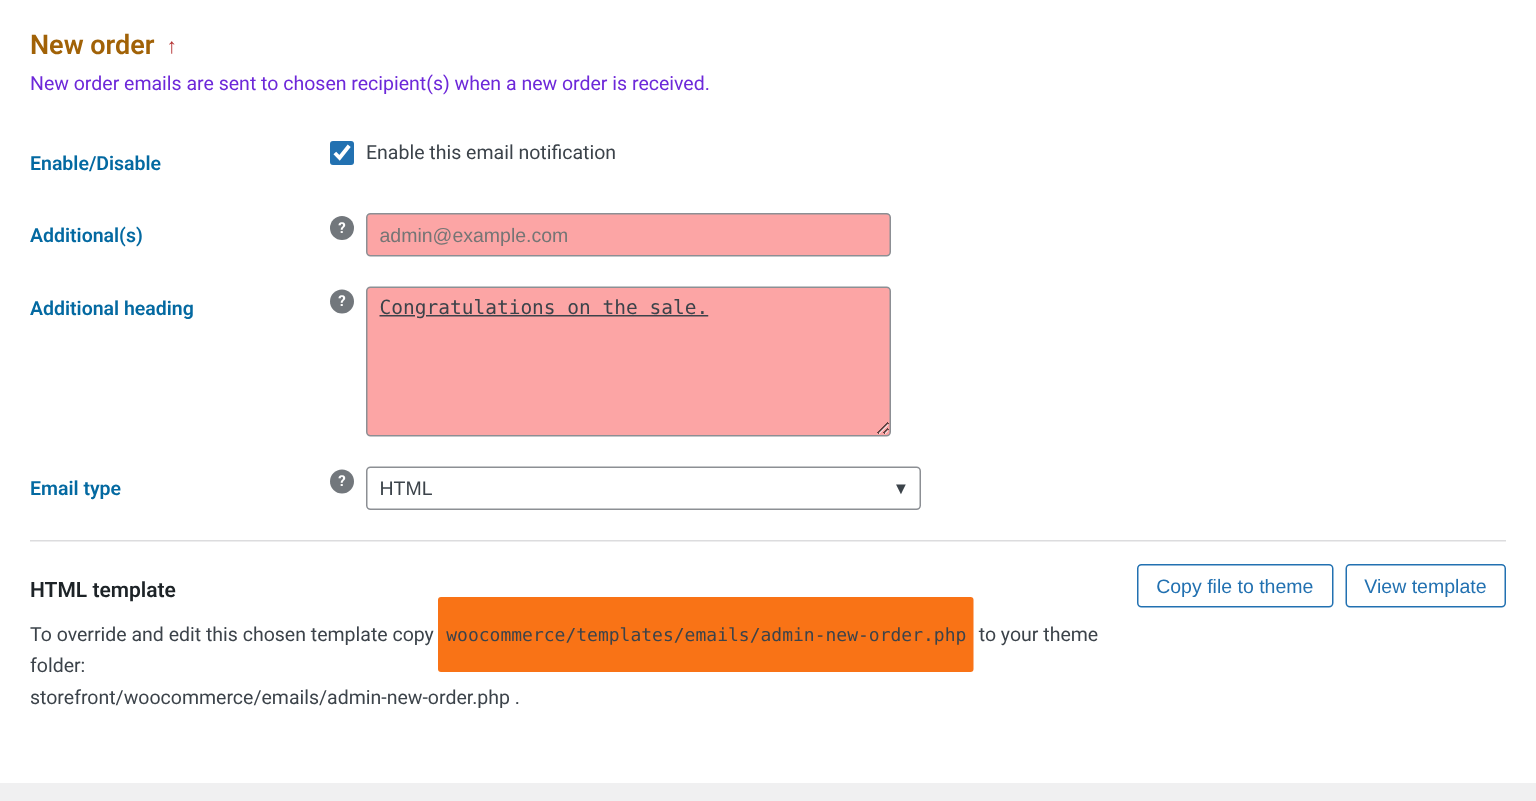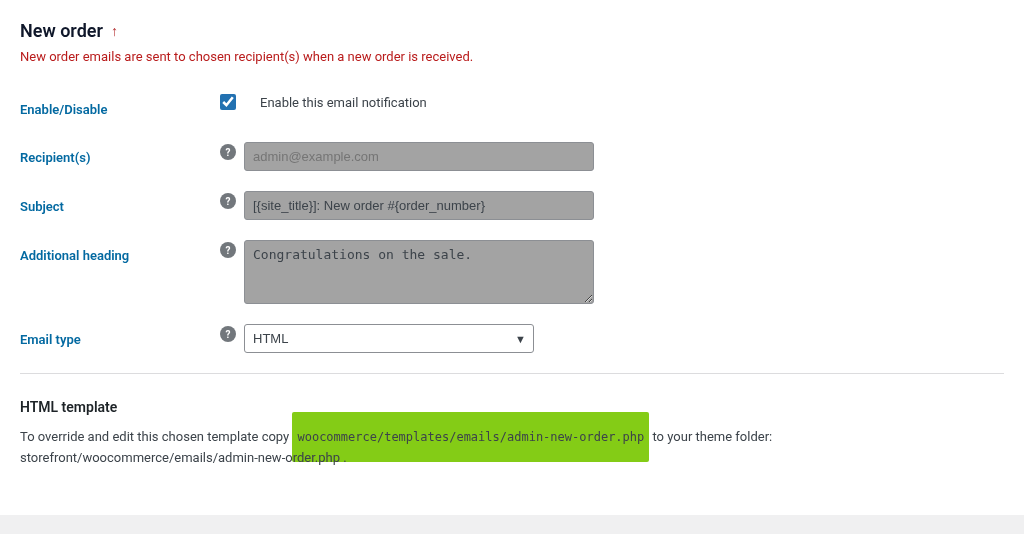--- a/index.html
+++ b/index.html
@@ -22,30 +22,30 @@
     }
     .page-title-row {
       display: flex;
       align-items: center;
       gap: 8px;
       margin-bottom: 8px;
     }
     .page-title {
       font-size: 18px;
       font-weight: 600;
-      color: #0f172a;
+      color: #a16207;
     }
     .title-link-icon {
       color: #b32d2e;
       font-size: 14px;
       cursor: pointer;
       text-decoration: none;
     }
     .description {
-      color: #b91c1c;
+      color: #6d28d9;
       font-size: 13px;
       margin-bottom: 20px;
     }
     .form-table {
       width: 100%;
       border-collapse: collapse;
     }
     .form-table tr {
       border: none;
     }
@@ -83,30 +83,31 @@
       flex-shrink: 0;
       margin-top: 2px;
     }
     .text-input {
       width: 350px;
       padding: 6px 8px;
       border: 1px solid #8c8f94;
       border-radius: 3px;
       font-size: 13px;
       color: #3c434a;
-      background: #a3a3a3;
+      background: #fca5a5;
     }
     textarea.text-input {
-      height: 64px;
+      height: 100px;
       resize: vertical;
       width: 350px;
+      text-decoration: underline;
     }
     .select-wrapper {
       position: relative;
-      width: 290px;
+      width: 370px;
     }
     .select-input {
       width: 100%;
       padding: 6px 28px 6px 8px;
       border: 1px solid #8c8f94;
       border-radius: 3px;
       font-size: 13px;
       color: #3c434a;
       background: #fff;
       appearance: none;
@@ -128,37 +129,36 @@
     }
     .checkbox-input {
       width: 16px;
       height: 16px;
       accent-color: #2271b1;
       cursor: pointer;
     }
     .checkbox-label {
       font-size: 13px;
       color: #3c434a;
-      margin-left: 16px;
     }
     .section-title {
       font-size: 14px;
       font-weight: 600;
       color: #1d2327;
       margin-top: 10px;
       margin-bottom: 12px;
     }
     .template-description {
       font-size: 13px;
       color: #3c434a;
       line-height: 1.6;
       margin-bottom: 16px;
     }
     .code-inline {
-      background: #84cc16;
+      background: #f97316;
       padding: 18px 5px;
       border-radius: 2px;
       font-family: monospace;
       font-size: 12px;
       color: #3c434a;
     }
     .template-section {
       display: flex;
       align-items: flex-start;
       justify-content: space-between;
@@ -205,38 +205,29 @@
           <th>Enable/Disable</th>
           <td>
             <div class="checkbox-row">
               <input type="checkbox" class="checkbox-input" checked="" style="">
               <label class="checkbox-label">Enable this email notification</label>
             </div>
           </td>
         </tr>
 
         <tr>
-          <th>Recipient(s)</th>
+          <th>Additional(s)</th>
           <td>
             <div class="field-row">
               <span class="help-icon">?</span>
               <input type="text" class="text-input" value="" placeholder="admin@example.com" style="">
             </div>
           </td>
         </tr>
 
-        <tr>
-          <th>Subject</th>
-          <td>
-            <div class="field-row">
-              <span class="help-icon">?</span>
-              <input type="text" class="text-input" id="subject-input" value="[{site_title}]: New order #{order_number}" style="">
-            </div>
-          </td>
-        </tr>
 
 
         <tr>
           <th>Additional heading</th>
           <td>
             <div class="field-row">
               <span class="help-icon">?</span>
               <textarea class="text-input" id="additional-content-textarea" style="">Congratulations on the sale.</textarea>
             </div>
           </td>
@@ -266,16 +257,20 @@
       <div>
         <p class="section-title">HTML template</p>
         <p class="template-description">
           <span>To override and edit this chosen template copy</span>
           <span class="code-inline">woocommerce/templates/emails/admin-new-order.php</span>
           <span>to your theme folder:</span><br>
           <span>storefront/woocommerce/emails/admin-new-order.php</span>
           <span>.</span>
         </p>
       </div>
+      <div class="template-buttons">
+        <button class="btn btn-secondary">Copy file to theme</button>
+        <button class="btn btn-secondary">View template</button>
+      </div>
     </div>
 
   </div>
 </div>
 
 </body></html>

